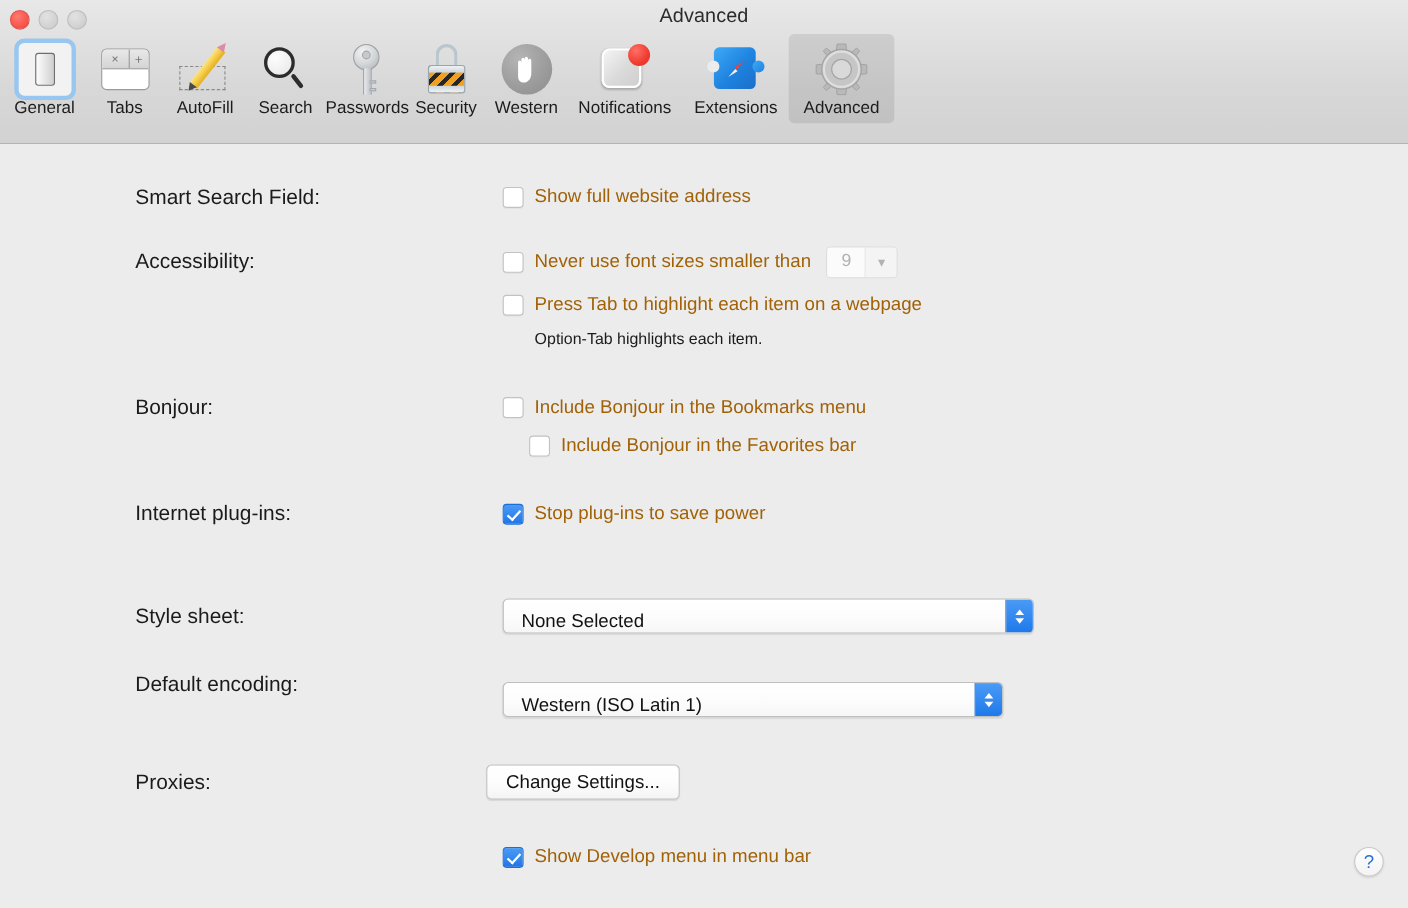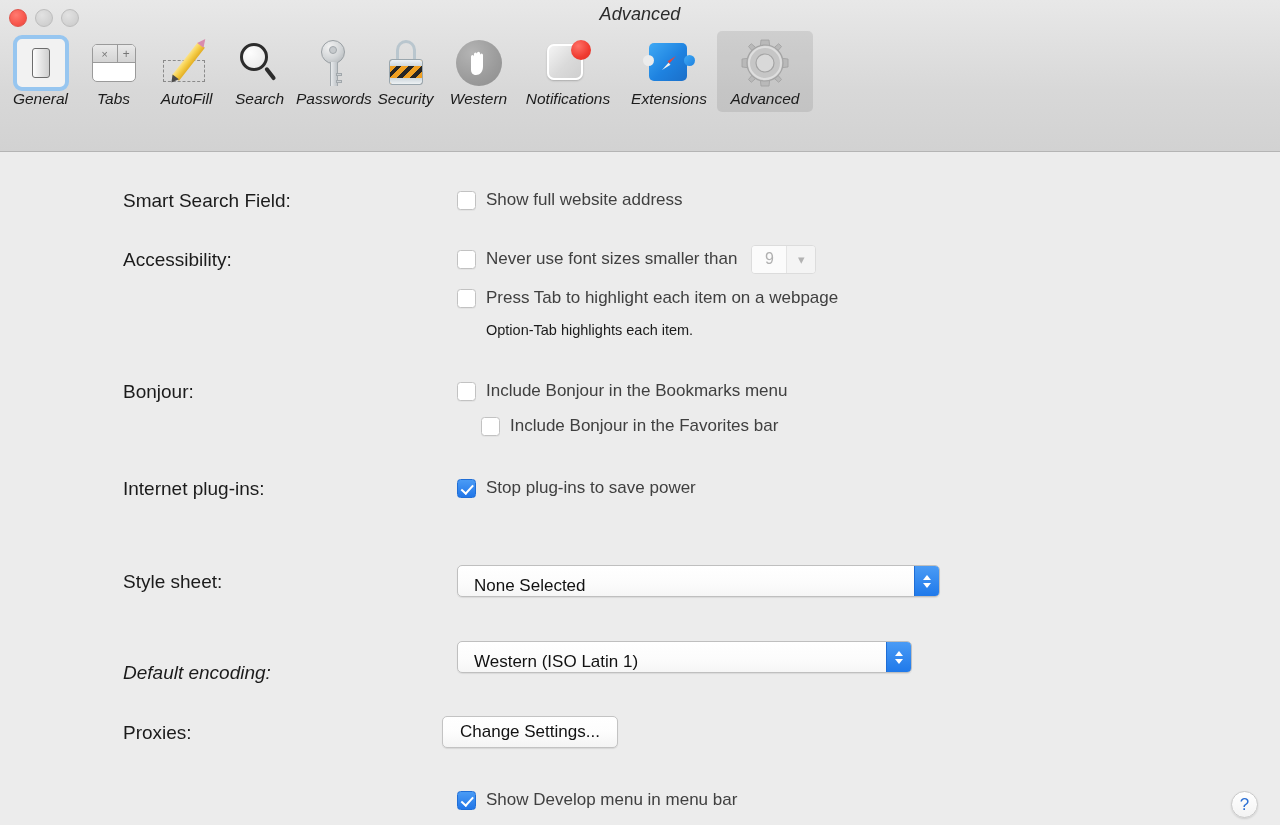--- a/index.html
+++ b/index.html
@@ -11,25 +11,24 @@
     height: 825px;
     overflow: hidden;
     background: #ececec;
     font-family: "Liberation Sans", sans-serif;
     -webkit-font-smoothing: antialiased;
   }
 
   
   .toolbar {
     position: relative;
-    height: 152px;
+    height: 131px;
     background: linear-gradient(to bottom, #e8e8e8 0%, #d8d8d8 60%, #d2d2d2 100%);
     border-bottom: 1px solid #b4b4b4;
     box-sizing: border-box;
-    font-style: italic;
   }
   .traffic {
     position: absolute;
     top: 9px;
     left: 9px;
     display: flex;
     gap: 8px;
   }
   .light {
     width: 18px;
@@ -306,21 +305,21 @@
     content: "";
     position: absolute;
     left: 6px; top: 2.5px;
     width: 4.5px; height: 9.5px;
     border: solid #fff;
     border-width: 0 2px 2px 0;
     transform: rotate(42deg);
   }
   .cblabel {
     font-size: 17px;
-    color: #404040;
+    color: #a16207;
     margin-left: 10px;
     white-space: nowrap;
   }
   .hint {
     font-size: 14.5px;
     color: #1b1b1b;
     white-space: nowrap;
   }
 
   
@@ -633,21 +632,21 @@
   <div class="fieldwrap" style="left:457px; top:413px; width:483px;">
     <div class="popup" style="width:483px;">
       <div class="ptext">None Selected</div>
       <div class="parrow">
         <span class="chev up"></span>
           <span class="chev down"></span>
       </div>
     </div>
   </div>
 
-  <div class="rowlabel" style="top:510px; right:837px;font-style:italic;">Default encoding:</div>
+  <div class="rowlabel" style="top:481px; right:837px;">Default encoding:</div>
   <div class="fieldwrap" style="left:457px; top:489px; width:455px;">
     <div class="popup" style="width:455px;">
       <div class="ptext">Western (ISO Latin 1)</div>
       <div class="parrow">
         <span class="chev up"></span>
           <span class="chev down"></span>
       </div>
     </div>
   </div>
 

